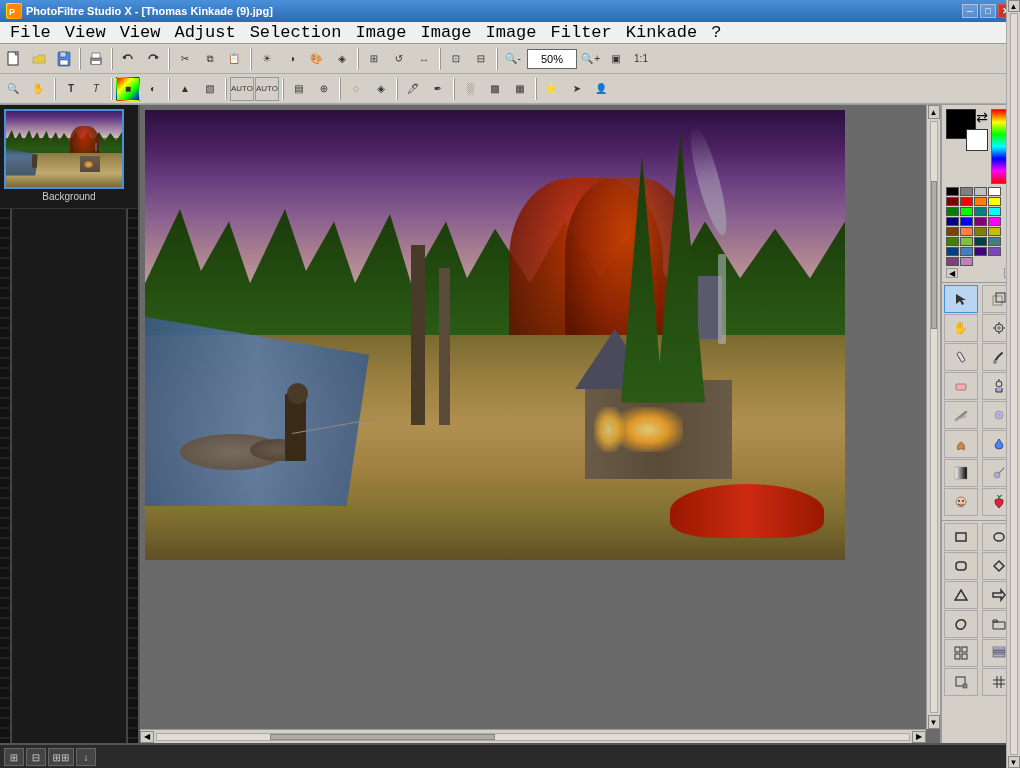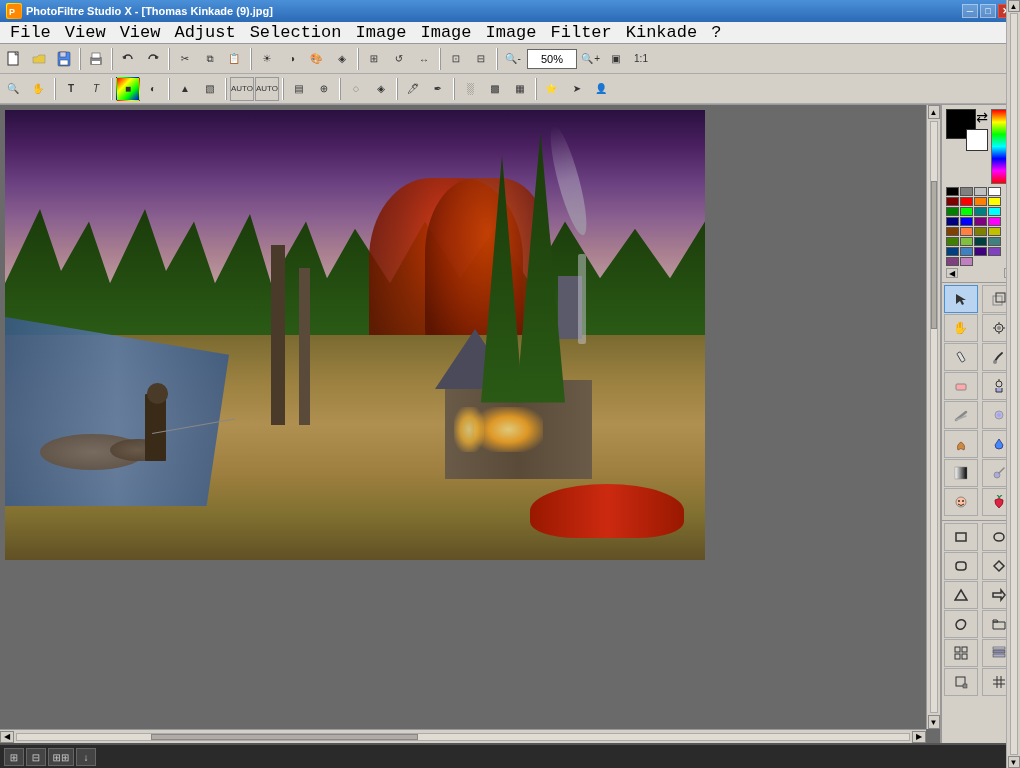--- a/index.html
+++ b/index.html
@@ -342,20 +342,45 @@
     <div class="tb-btn">▦</div>
     <div class="tb-sep"></div>
     <div class="tb-btn">⭐</div>
     <div class="tb-btn">➤</div>
     <div class="tb-btn">👤</div>
   </div>
 </div>
 
 <div class="main-area">
 
+  <div class="left-panel">
+    <div class="layer-item">
+      <div class="layer-thumb">
+        <div class="scene">
+          <div class="sky"></div>
+          <div class="trees-bg"></div>
+          <div class="red-trees"></div>
+          <div class="ground"></div>
+          <div class="river"></div>
+          <div class="cottage">
+            <div class="cottage-body"></div>
+            <div class="cottage-chimney"></div>
+            <div class="cottage-light"></div>
+          </div>
+          <div class="fisherman"></div>
+        </div>
+      </div>
+      <div class="layer-label">Background</div>
+    </div>
+
+    <div style="flex:1; background:#1a1a1a; position:relative;">
+      <div style="position:absolute; left:0; top:0; bottom:0; width:12px; background: repeating-linear-gradient(to bottom, #111 0px, #111 8px, #222 8px, #222 10px); border-right: 2px solid #444;"></div>
+      <div style="position:absolute; right:0; top:0; bottom:0; width:12px; background: repeating-linear-gradient(to bottom, #111 0px, #111 8px, #222 8px, #222 10px); border-left: 2px solid #444;"></div>
+    </div>
+  </div>
 
   <div class="canvas-area">
     <div style="width:100%; height:100%; background:#6a6a6a; overflow:hidden; position:relative;">
 
       <div class="painting">
         <div class="scene" style="width:100%;height:100%;">
           <div class="sky" style="height:40%;background:linear-gradient(to bottom, #2a1040 0%, #4a2060 20%, #6a4080 40%, #8a6090 60%, #aa8090 80%, #c0a0a0 100%);"></div>
           <div class="trees-bg" style="top:22%;height:55%;"></div>
           <div class="red-trees" style="top:15%;left:52%;width:22%;height:45%;background:radial-gradient(ellipse at 50% 30%, #dd3300 0%, #992200 40%, #661100 80%);"></div>
           <div style="position:absolute;top:15%;left:60%;width:18%;height:42%;background:radial-gradient(ellipse at 50% 30%, #cc4400 0%, #882200 50%, #551100 80%);opacity:0.8;border-radius:40% 40% 20% 20%;"></div>

